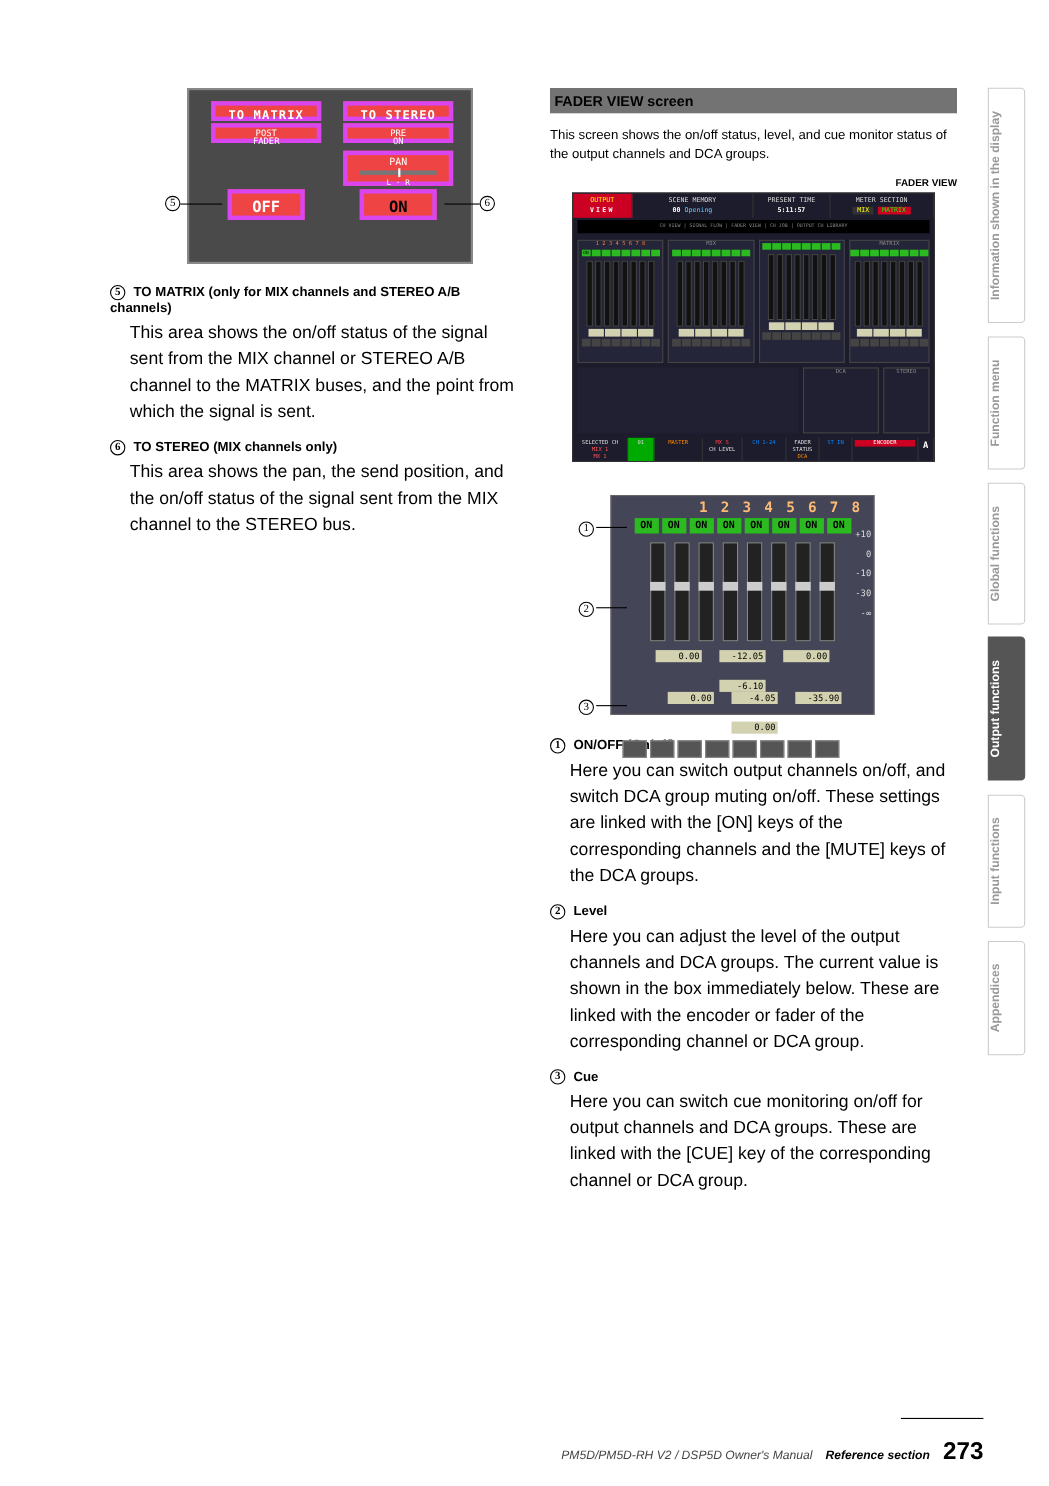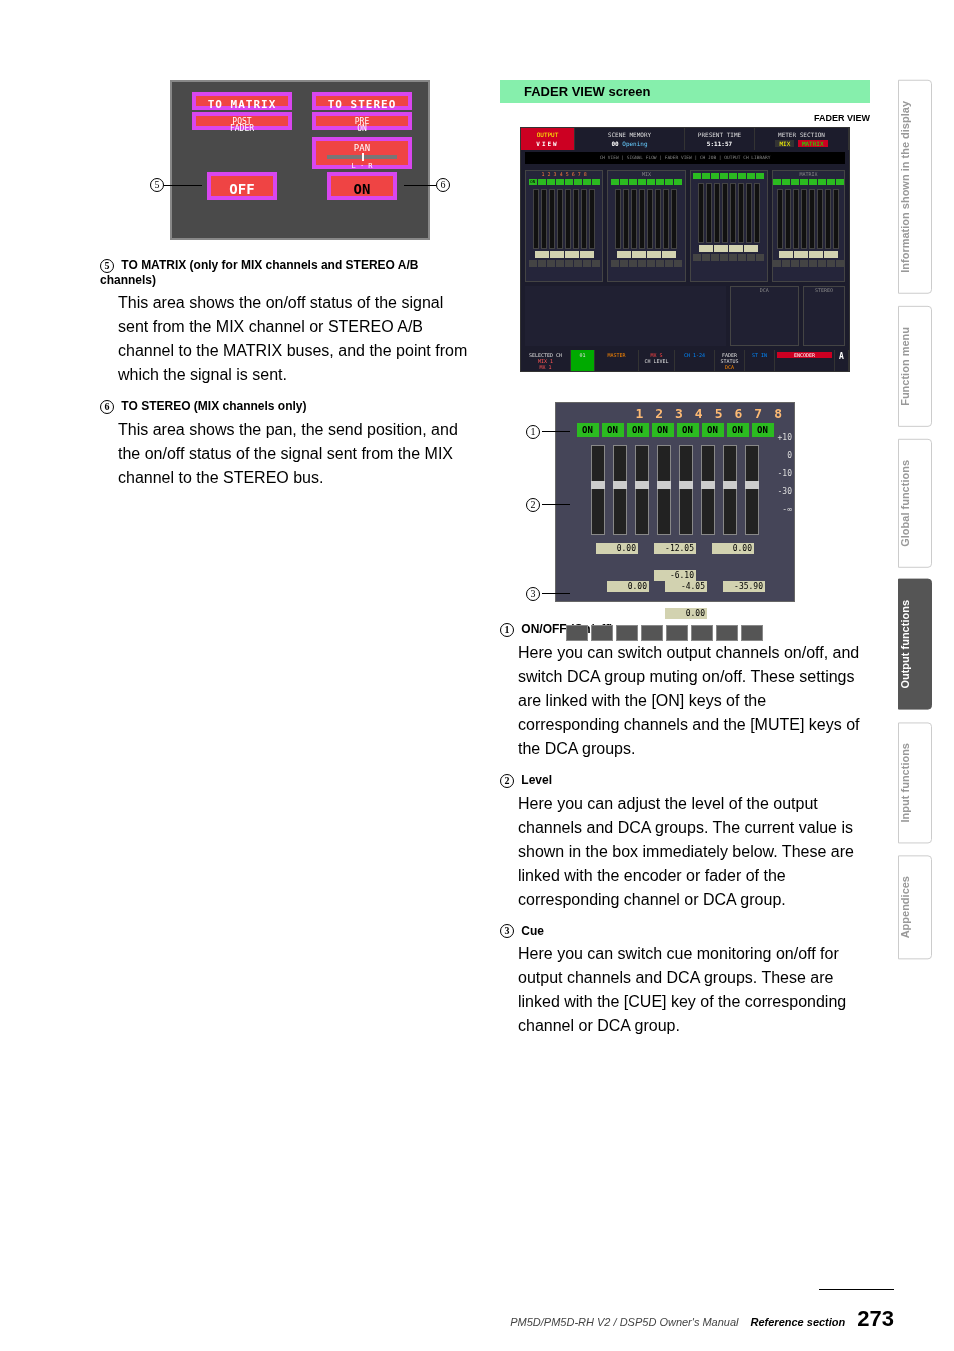--- a/index.html
+++ b/index.html
@@ -19,22 +19,22 @@
     height: calc(100% - 60px);
   }
   .col {
     width: 370px;
     flex-shrink: 0;
   }
   .col-right {
     width: 370px;
   }
   .section-bar {
-    background: #86efac;
-    padding: 4px 24px;
+    background: #737373;
+    padding: 4px 4px;
     font-weight: bold;
     font-size: 13px;
     margin-bottom: 10px;
   }
   .body-text {
     font-size: 12px;
     line-height: 1.5;
     margin-bottom: 12px;
   }
   .item {
@@ -268,20 +268,21 @@
       <div class="item-head">
         <span class="item-num">6</span>
         <span>TO STEREO (MIX channels only)</span>
       </div>
       <div class="item-body">This area shows the pan, the send position, and the on/off status of the signal sent from the MIX channel to the STEREO bus.</div>
     </div>
   </div>
 
   <div class="col col-right">
     <div class="section-bar">FADER VIEW screen</div>
+    <p class="body-text">This screen shows the on/off status, level, and cue monitor status of the output channels and DCA groups.</p>
 
     <div class="fader-label">FADER VIEW</div>
 
     <div class="screenshot2">
       <div class="hdr-row">
         <div class="hdr-cell" style="width:54px;background:#c02;">
           <div style="color:#ff0;">OUTPUT</div>
           <div style="color:#fff;letter-spacing:2px;font-weight:bold;">VIEW</div>
         </div>
         <div class="hdr-cell" style="width:110px;">

